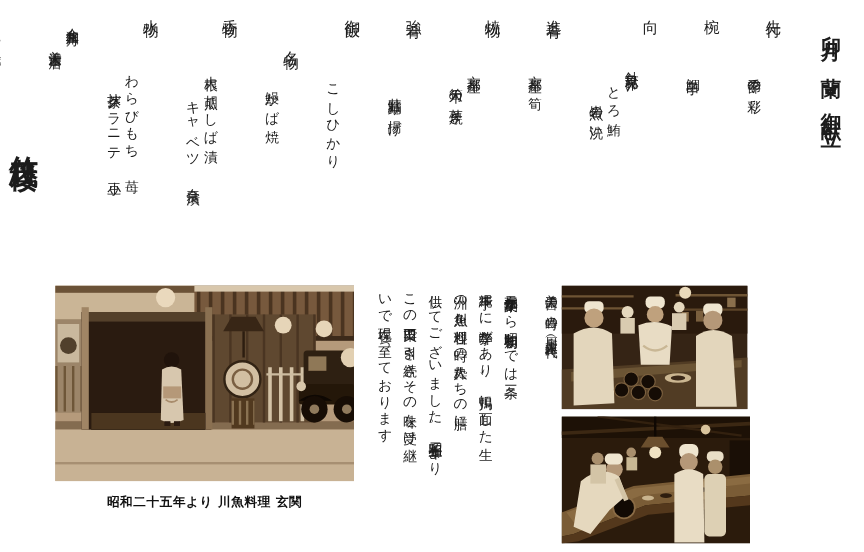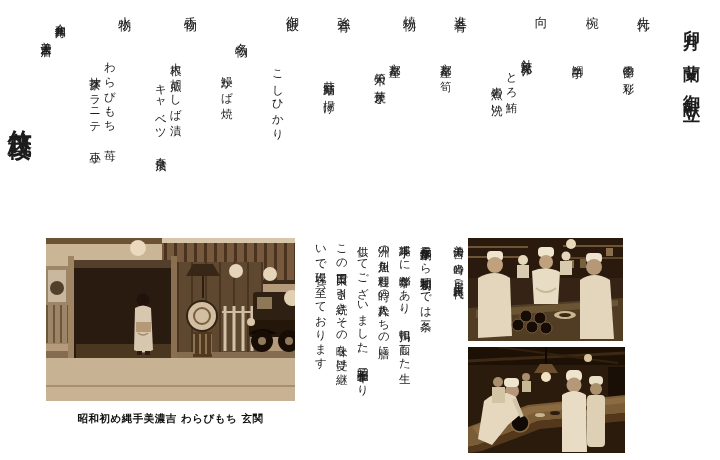--- a/index.html
+++ b/index.html
@@ -176,21 +176,21 @@
     <circle cx="243" cy="103" r="11" fill="#170d05"></circle>
       <circle cx="243" cy="103" r="4" fill="#907a5c"></circle>
     <circle cx="205" cy="84" r="4" fill="#d8c7ab"></circle>
   </g>
 
   <circle cx="92" cy="10" r="8" fill="#ead9bd"></circle>
   <circle cx="190" cy="33" r="7" fill="#e6d5b8"></circle>
   <circle cx="224" cy="36" r="7" fill="#e6d5b8"></circle>
   <circle cx="246" cy="60" r="8" fill="#e2d0b2"></circle>
 </svg>
-<div class="photo-caption">昭和初め縄手美濃吉 わらびもち 玄関</div>
+<div class="photo-caption">昭和二十五年より 川魚料理 玄関</div>
 
 <div class="history">
   <div class="h-caption">美濃吉の当時の厨房（大正時代）</div>
   <div class="h-line">享保元年創業から昭和初期までは三条</div>
   <div class="h-line">縄手下ルに弊亭があり、鴨川に面した生</div>
   <div class="h-line">洲の川魚を料理し時の粋人たちの膳に</div>
   <div class="h-line">供してございました。昭和二十五年より</div>
   <div class="h-line">この粟田口で引き続きその味を受け継</div>
   <div class="h-line">いで現在に至っております</div>
 </div>

